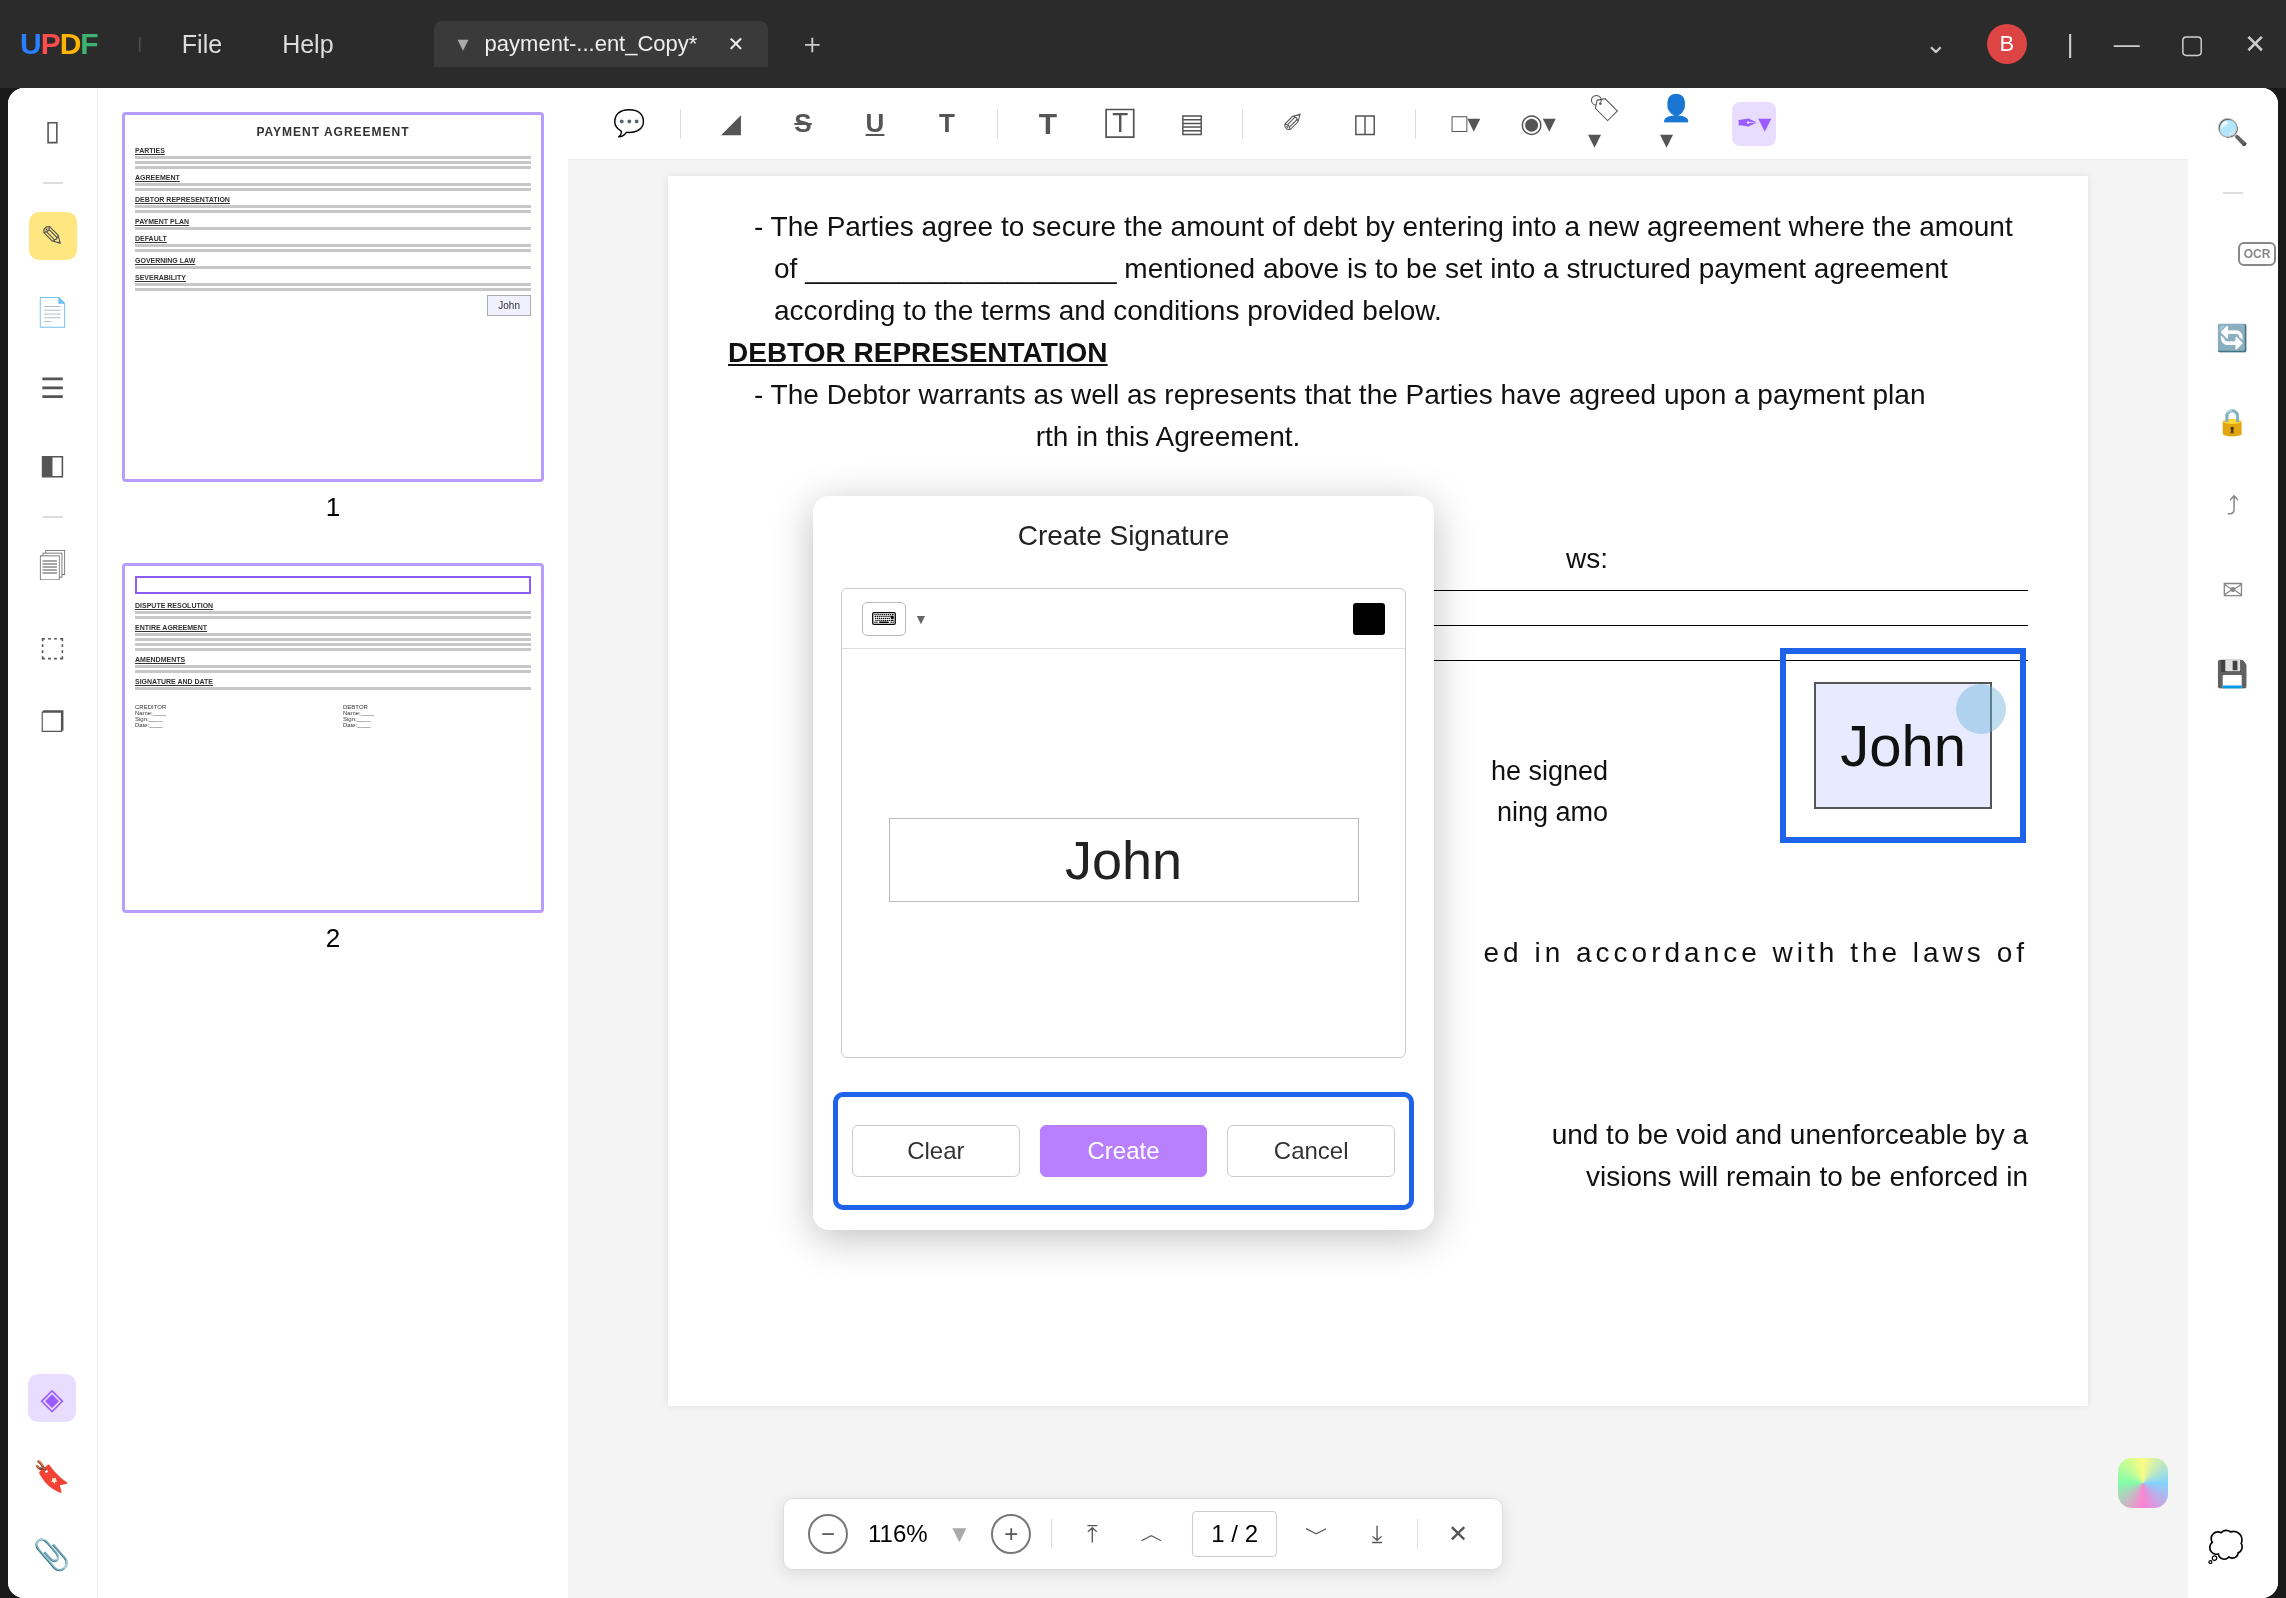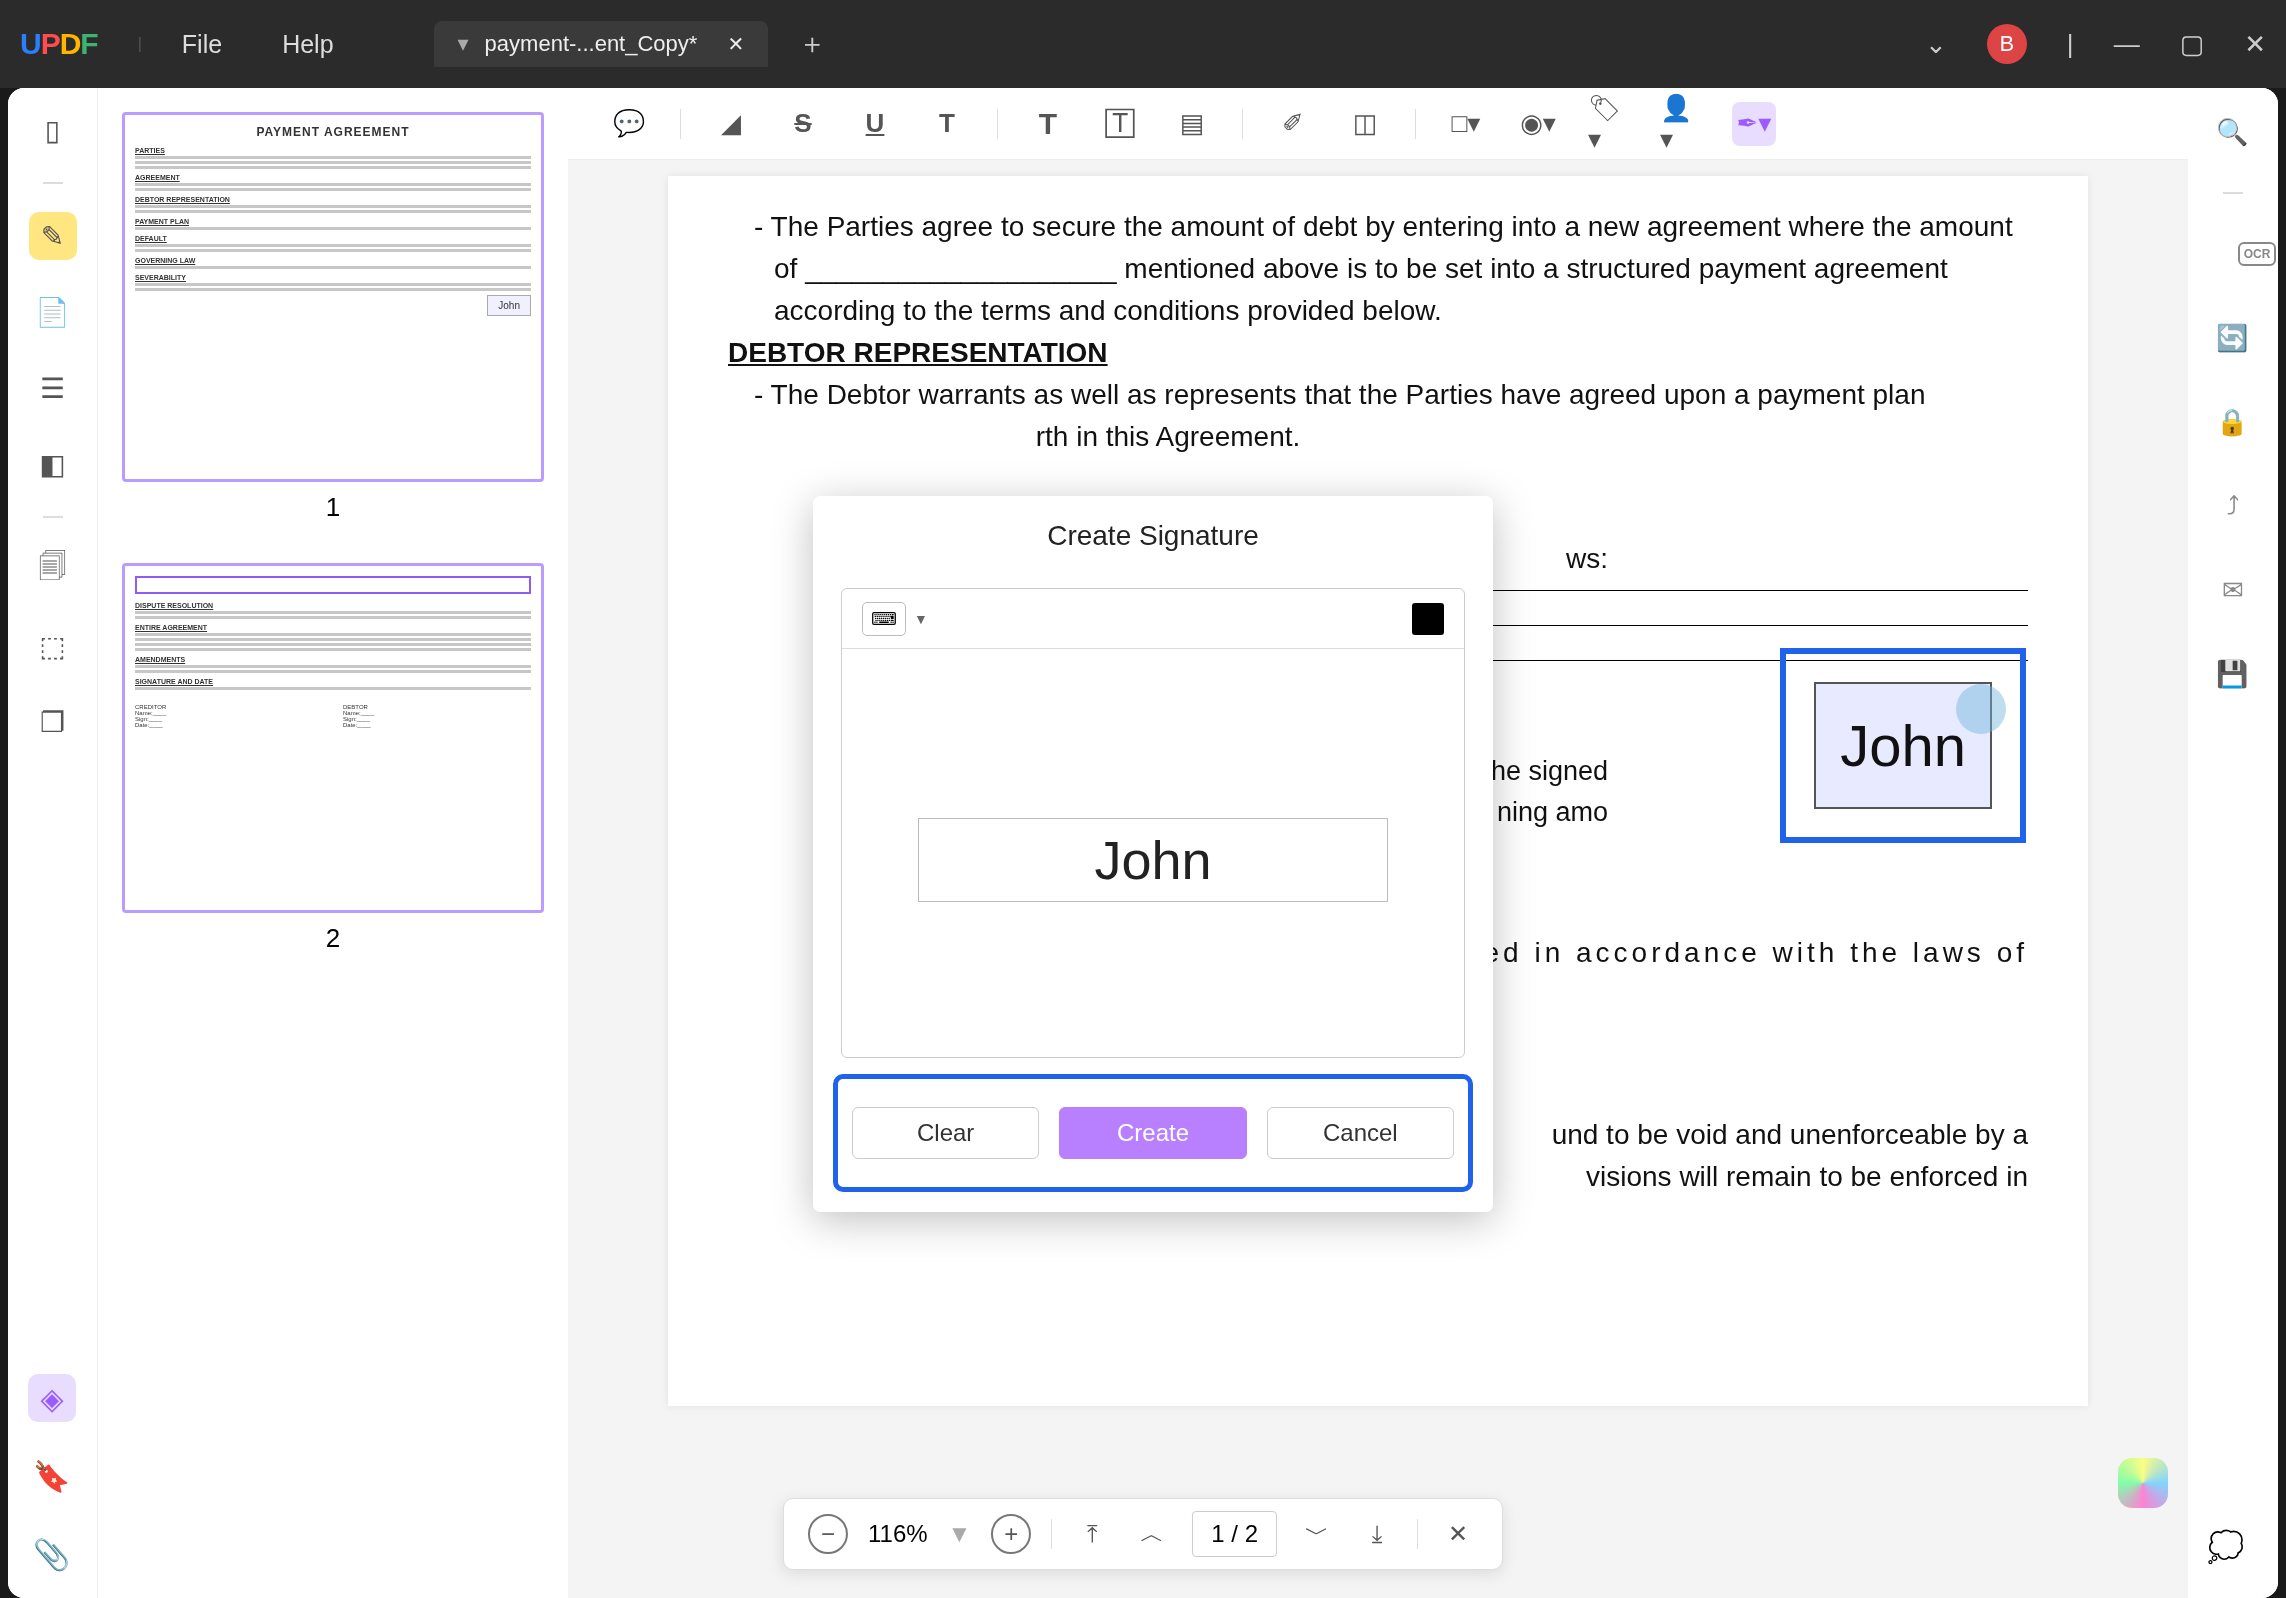--- a/index.html
+++ b/index.html
@@ -39,30 +39,30 @@
 .indent{padding-left:46px;text-indent:-20px;}
 .heading{font-weight:bold;text-decoration:underline;margin:26px 0 18px;}
 .sig-stamp{position:absolute;right:62px;top:472px;border:6px solid #1e63e9;padding:28px;background:transparent;}
 .sig-inner{border:2px solid #555;padding:18px 24px;display:flex;align-items:center;gap:20px;background:rgba(180,190,255,.3);}
 .sig-name{font-size:58px;font-weight:400;font-family:-apple-system,sans-serif;color:#111;}
 .sig-meta{font-size:24px;line-height:1.35;font-family:-apple-system,sans-serif;}
 .sig-badge{position:absolute;width:50px;height:50px;border-radius:50%;background:rgba(110,180,220,.45);left:170px;top:30px;}
 .right-rail{width:90px;background:#fff;display:flex;flex-direction:column;align-items:center;padding-top:20px;gap:36px;}
 .right-rail .rail-btn{font-size:26px;color:#888;}
 .ocr{border:2px solid #888;border-radius:6px;font-size:12px;font-weight:bold;padding:3px 4px;font-family:sans-serif;margin-left:48px;}
-.modal{position:absolute;left:805px;top:408px;width:680px;background:#fff;border-radius:7px;box-shadow:0 8px 40px rgba(0,0,0,.25);z-index:10;padding-bottom:0;}
+.modal{position:absolute;left:805px;top:408px;width:621px;background:#fff;border-radius:16px;box-shadow:0 8px 40px rgba(0,0,0,.25);z-index:10;padding-bottom:0;}
 .modal-title{text-align:center;font-size:28px;padding:24px;color:#222;}
 .sig-canvas{margin:12px 28px 8px;border:1px solid #ccc;border-radius:6px;height:470px;position:relative;}
 .sig-canvas-top{height:60px;border-bottom:1px solid #ddd;display:flex;align-items:center;padding:0 20px;}
 .kbd-btn{width:44px;height:34px;border:1px solid #bbb;border-radius:5px;display:flex;align-items:center;justify-content:center;font-size:18px;}
 .kbd-dd{margin-left:8px;font-size:14px;color:#666;}
 .color-sq{width:32px;height:32px;background:#000;margin-left:auto;border-radius:3px;}
 .sig-input-wrap{position:absolute;left:50%;top:58%;transform:translate(-50%,-50%);width:470px;}
 .sig-input{width:100%;border:1px solid #bbb;padding:10px 18px;font-size:54px;font-family:-apple-system,sans-serif;text-align:center;outline:none;color:#222;}
-.modal-buttons{border:5px solid #1e63e9;border-radius:10px;margin:16px 20px 20px;padding:28px 14px;display:flex;gap:20px;justify-content:center;}
+.modal-buttons{border:5px solid #1e63e9;border-radius:10px;margin:34px 20px 20px;padding:28px 14px;display:flex;gap:20px;justify-content:center;}
 .mbtn{flex:1;max-width:200px;height:52px;border:1px solid #ccc;border-radius:6px;background:#fff;font-size:24px;color:#333;cursor:pointer;}
 .mbtn.primary{background:#b880ff;color:#fff;border-color:#b880ff;}
 .pager{position:absolute;bottom:28px;left:50%;transform:translateX(-50%);background:#fff;border:1px solid #ddd;border-radius:10px;box-shadow:0 4px 16px rgba(0,0,0,.1);display:flex;align-items:center;gap:20px;padding:12px 24px;font-size:24px;z-index:5;}
 .pbtn{width:40px;height:40px;display:flex;align-items:center;justify-content:center;color:#555;font-size:24px;border-radius:6px;}
 .pbtn.circle{border:2px solid #777;border-radius:50%;}
 .psep{width:1px;height:30px;background:#ddd;}
 .page-input{border:1px solid #ccc;padding:8px 18px;border-radius:4px;font-size:24px;}
 .ai-btn{position:absolute;right:110px;bottom:90px;width:50px;height:50px;border-radius:14px;background:conic-gradient(#ff6,#6cf,#f6c,#6f9,#ff6);opacity:.8;}
 .chat-btn{position:absolute;right:28px;bottom:28px;width:48px;height:48px;display:flex;align-items:center;justify-content:center;color:#888;font-size:30px;}
 .left-bottom{position:absolute;left:20px;bottom:20px;display:flex;flex-direction:column;gap:30px;align-items:center;}

